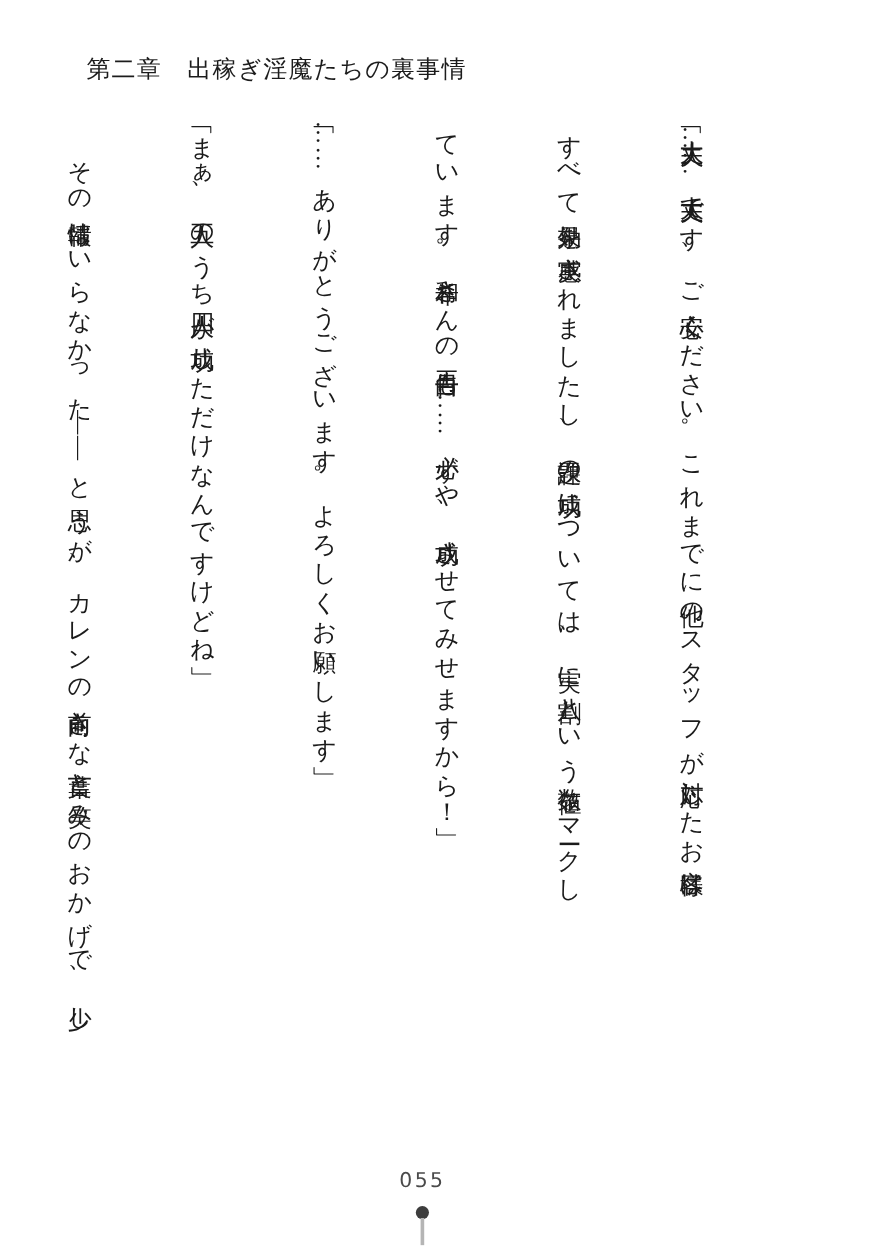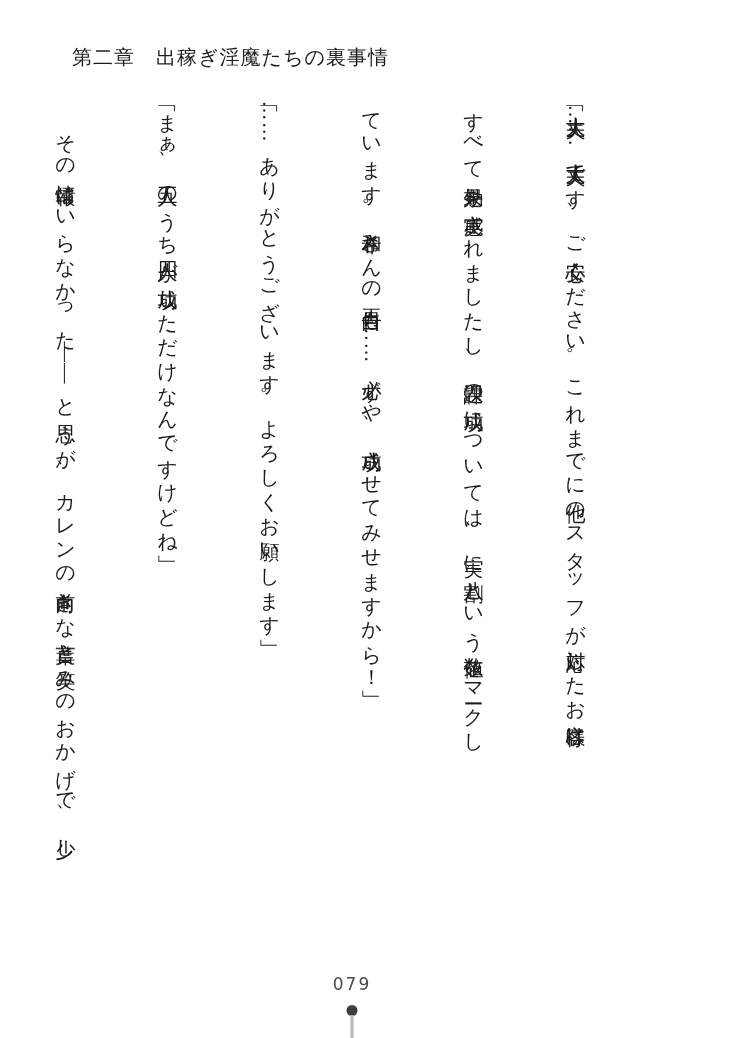--- a/index.html
+++ b/index.html
@@ -92,18 +92,18 @@
     
     
     
     
     
     
     
     
   </div>
 
-  <div class="page-number">079</div>
+  <div class="page-number">055</div>
 
   <div class="footer-dot"></div>
   <div class="footer-line"></div>
 
 </div>
 
 </body></html>

